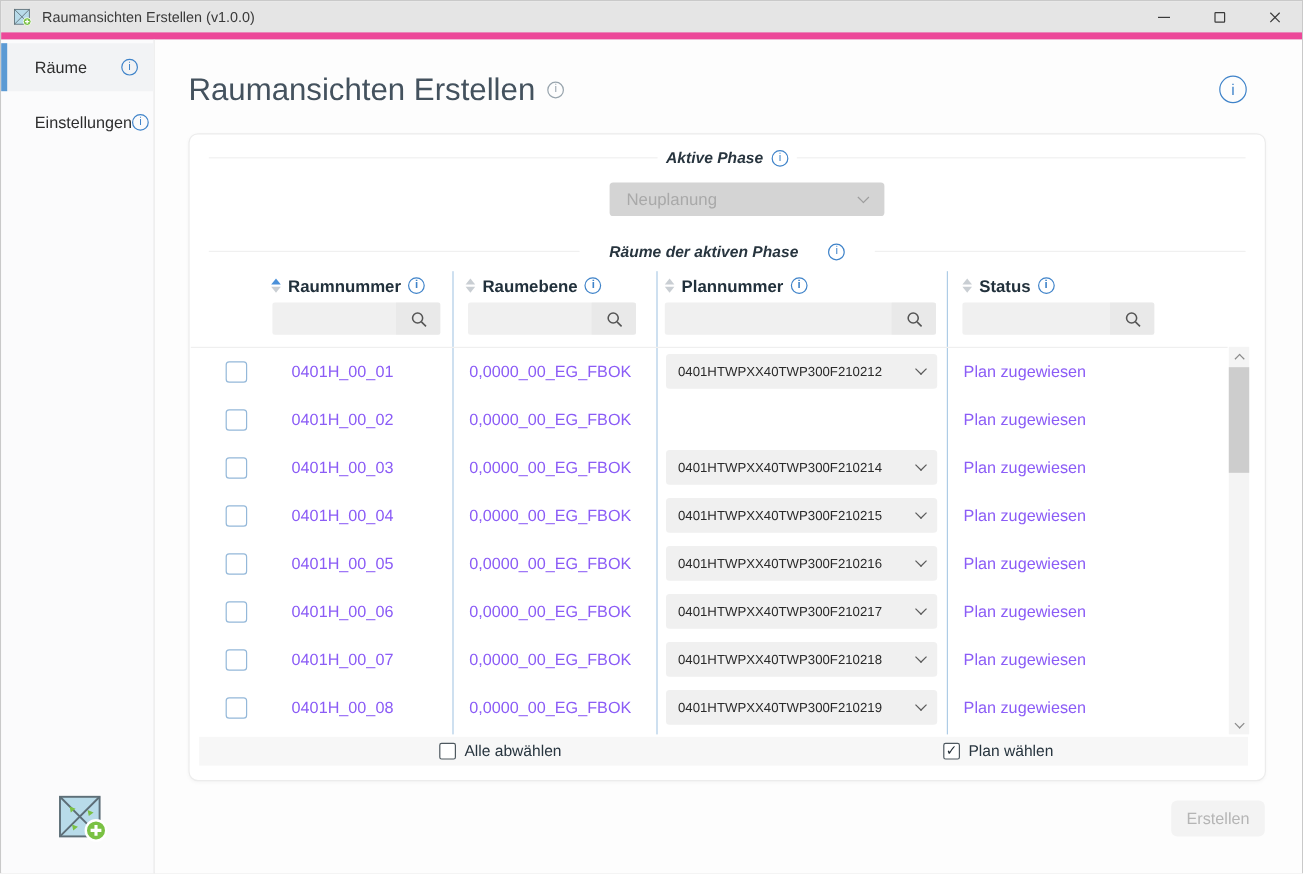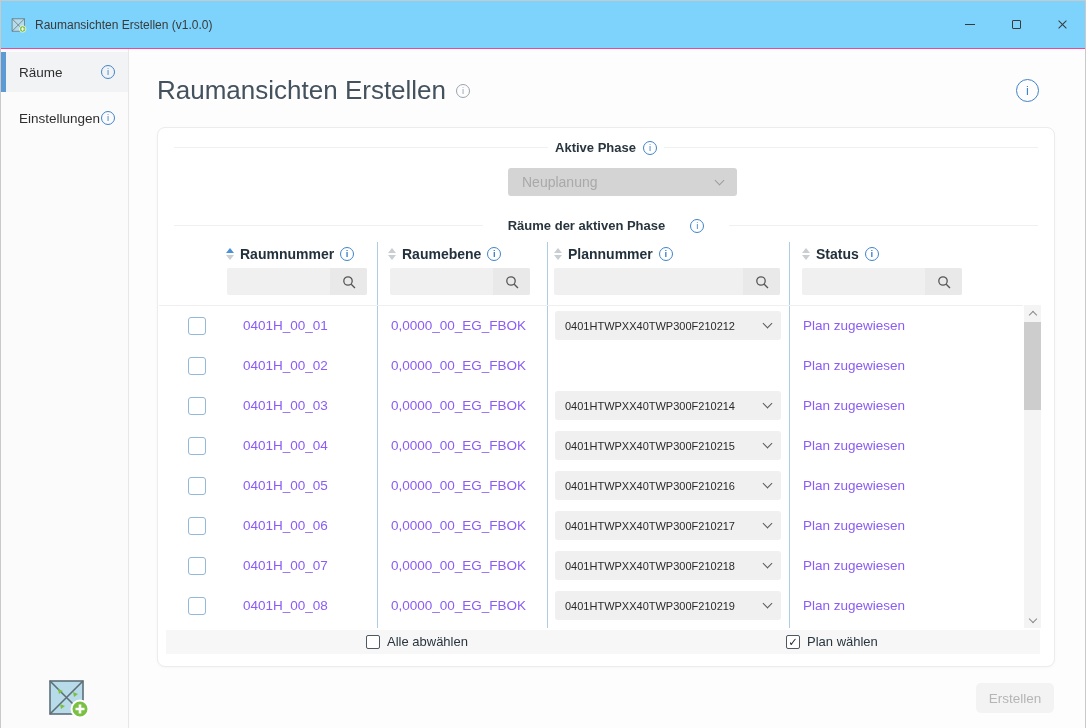--- a/index.html
+++ b/index.html
@@ -1,53 +1,53 @@
 <!DOCTYPE html>
 <html><head>
 <meta charset="utf-8">
 <style>
   * { margin:0; padding:0; box-sizing:border-box; }
   html,body { width:1086px; height:728px; font-family:"Liberation Sans", sans-serif; background:#fff; overflow:hidden; }
   .window { width:1086px; height:728px; border:1px solid #c9c9c9; position:relative; background:#fdfdfd; }
 
   
-  .titlebar { height:48px; background:#7dd3fc; border-bottom:1px solid #ec4899; display:flex; align-items:center; }
+  .titlebar { height:32px; background:#e5e5e5; border-bottom:6px solid #ec4899; display:flex; align-items:center; }
   .titlebar .app-ico { margin:0 8px 0 10px; display:flex; }
   .titlebar .title { font-size:12px; color:#3a3a3a; }
   .win-controls { margin-left:auto; display:flex; height:100%; }
   .win-btn { width:46px; height:100%; display:flex; align-items:center; justify-content:center; cursor:pointer; }
   .g-min { width:10px; height:1px; background:#3a3a3a; }
   .g-max { width:9px; height:9px; border:1px solid #3a3a3a; border-radius:1px; }
   .g-close { position:relative; width:11px; height:11px; }
   .g-close::before,.g-close::after { content:""; position:absolute; left:5px; top:0; width:1px; height:11px; background:#3a3a3a; }
   .g-close::before { transform:rotate(45deg); } .g-close::after { transform:rotate(-45deg); }
 
   
   .app-body { display:flex; height:695px; }
   .sidebar { width:128px; background:#fbfbfc; border-right:1px solid #e7e7e7; position:relative; flex:none; }
-  .side-item { height:40px; display:flex; align-items:center; justify-content:space-between; padding:0 13px 0 18px; font-size:13.5px; color:#2e2e2e; cursor:pointer; position:relative; }
+  .side-item { height:40px; display:flex; align-items:center; justify-content:space-between; padding:0 13px 0 28px; font-size:13.5px; color:#2e2e2e; cursor:pointer; position:relative; }
   .side-item.selected { background:#f2f3f5; margin-top:3px; }
   .side-item.selected::before { content:""; position:absolute; left:0; top:0; width:5px; height:100%; background:#5b9ad4; }
   .side-item + .side-item { margin-top:6px; }
   .side-logo { position:absolute; left:46px; bottom:20px; }
 
   .main { flex:1; position:relative; background:#fdfdfd; }
   .page-title { position:absolute; left:28px; top:26px; font-size:26px; font-weight:400; color:#44525e; display:flex; align-items:center; gap:10px; }
   .page-info { position:absolute; right:46px; top:30px; }
 
   
   .ii { width:14px; height:14px; border:1px solid #3f83c9; border-radius:50%; color:#3f83c9; font-size:9.5px; line-height:1; display:inline-flex; align-items:center; justify-content:center; font-style:normal; flex:none; }
   .ii.gray { border-color:#98a4ad; color:#98a4ad; }
   .ii.big { width:23px; height:23px; font-size:13px; border-width:1.5px; }
 
   
   .card { position:absolute; left:28px; top:78px; width:898px; height:540px; background:#fff; border:1px solid #ececec; border-radius:8px; box-shadow:0 1px 3px rgba(0,0,0,.03); }
   .legend { position:absolute; left:16px; right:16px; display:flex; align-items:center; gap:7px; }
   .legend .line { flex:1; height:1px; background:#f0f0f0; }
-  .legend .lbl { font-size:13px; font-weight:600; color:#28353f; }
+  .legend .lbl { font-size:13px; font-weight:600; color:#28353f;font-style:italic; }
   .legend1 { top:12px; } .legend2 { top:90px;gap:25px; }
 
   .phase-select { position:absolute; left:350px; top:40px; width:229px; height:28px; background:#d4d4d4; border-radius:3px; display:flex; align-items:center; justify-content:space-between; padding:0 14px; font-size:14px; color:#a9a9a9; }
   .chev-dn { width:7px; height:7px; border-right:1.6px solid #5a5a5a; border-bottom:1.6px solid #5a5a5a; transform:rotate(45deg); margin-top:-4px; flex:none; }
   .phase-select .chev-dn { border-color:#9d9d9d; }
 
   .hcell { position:absolute; top:118px; display:flex; align-items:center; gap:6px; font-size:14px; font-weight:700; color:#22313c; cursor:pointer; }
   .sort { display:flex; flex-direction:column; align-items:center; }
   .tri { width:0; height:0; border-left:4.5px solid transparent; border-right:4.5px solid transparent; }
   .tri-up { border-bottom:5.5px solid #c9ced3; margin-bottom:2px; }

